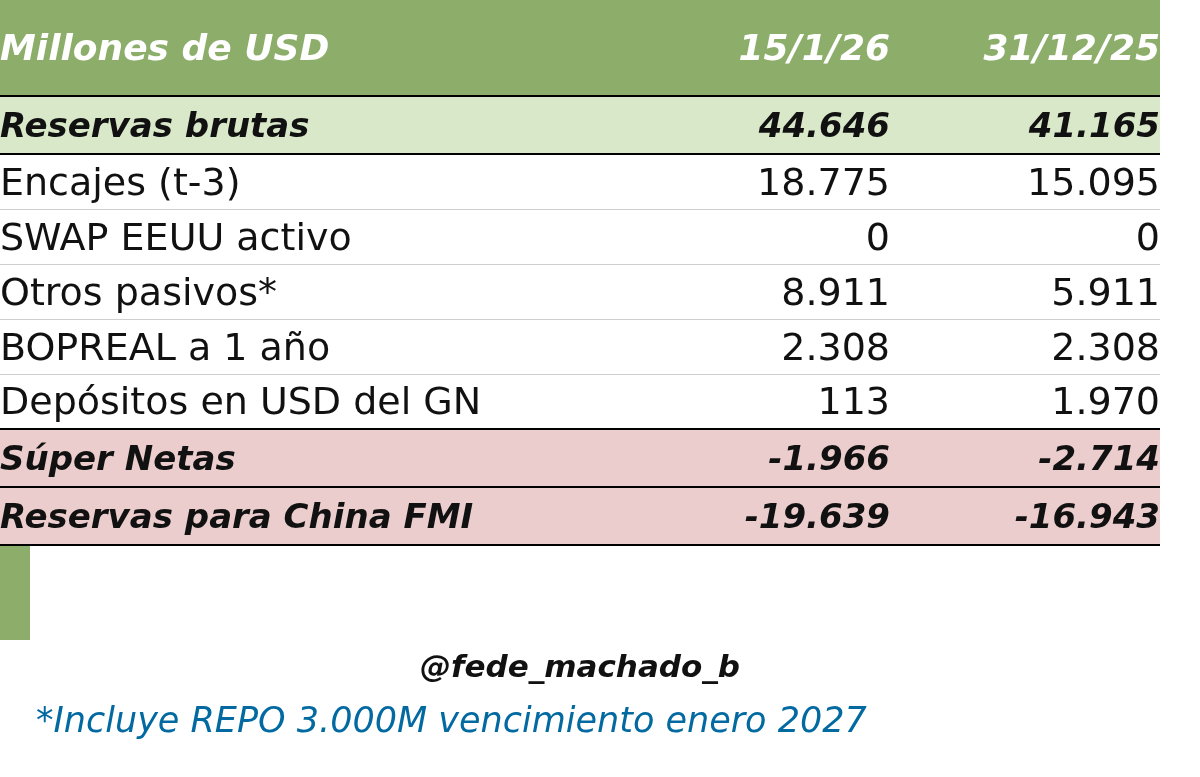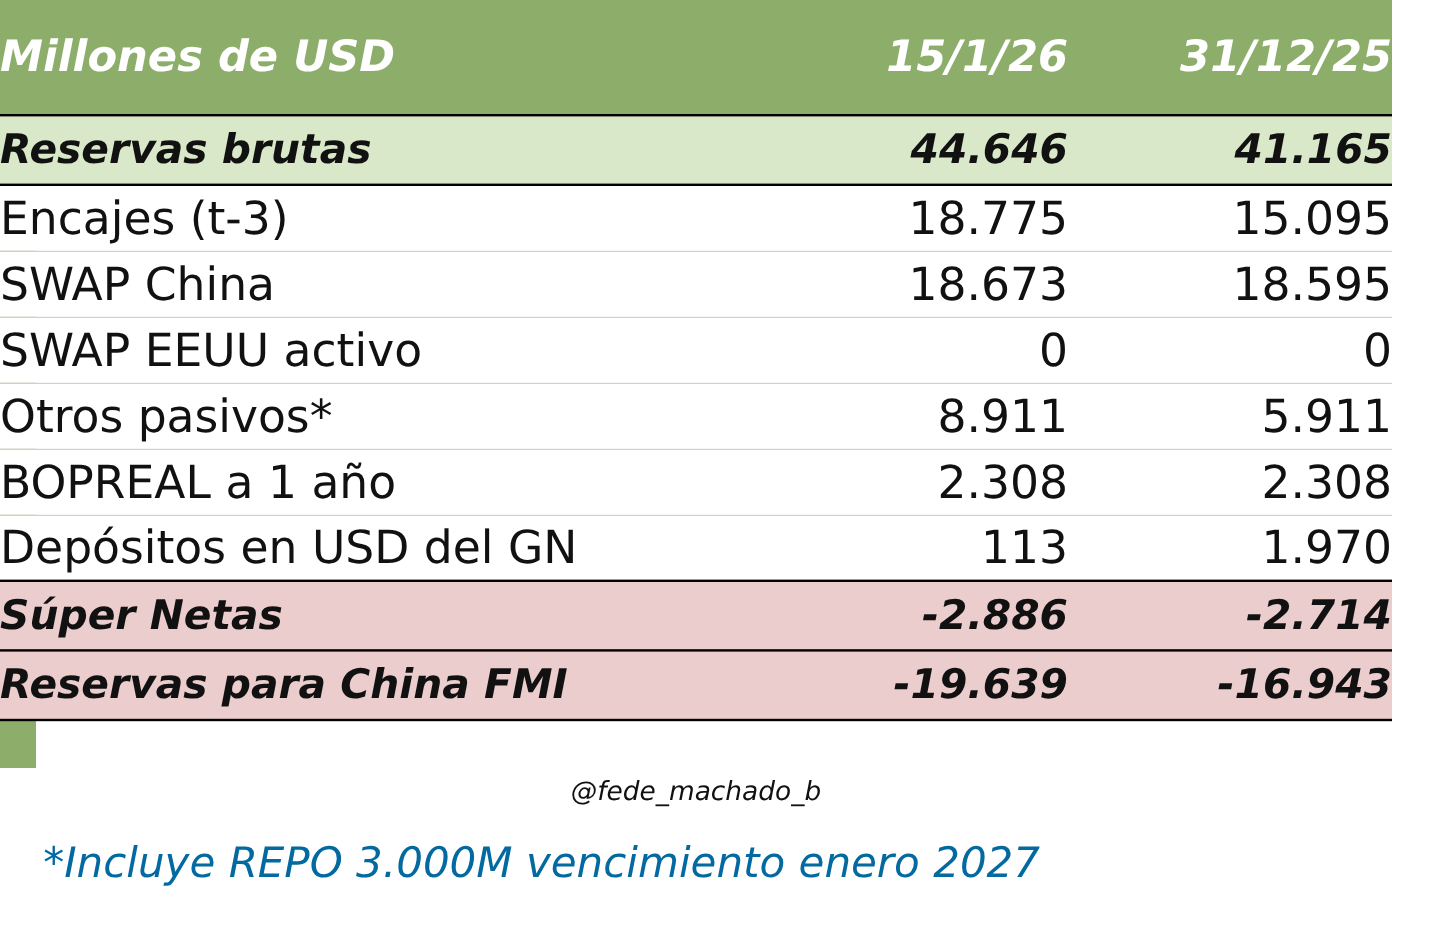--- a/index.html
+++ b/index.html
@@ -99,23 +99,24 @@
   tr.emph-yellow { background: #f7ecc8; height: 58px; }
   tr.emph-pink { background: #eccdcd; height: 58px; }
 
   
   .note-handle {
     position: absolute;
     left: 0;
     top: 648px;
     width: 1160px;
     text-align: center;
-    font-size: 22px;
+    font-size: 31px;
     font-style: italic;
     color: #111111;
+    font-weight: bold;
   }
   .note-foot {
     position: absolute;
     left: 36px;
     top: 700px;
     font-size: 35px;
     font-style: italic;
     color: #0369a1;
   }
 </style>
@@ -145,25 +146,20 @@
             <td class="cell-label">Reservas brutas</td>
             <td class="cell-num">44.646</td>
             <td class="cell-num">41.165</td>
           </tr>
           <tr class="row">
             <td class="cell-label">Encajes (t-3)</td>
             <td class="cell-num">18.775</td>
             <td class="cell-num">15.095</td>
           </tr>
           <tr class="row">
-            <td class="cell-label">SWAP China</td>
-            <td class="cell-num">18.673</td>
-            <td class="cell-num">18.595</td>
-          </tr>
-          <tr class="row">
             <td class="cell-label">SWAP EEUU activo</td>
             <td class="cell-num">0</td>
             <td class="cell-num">0</td>
           </tr>
           <tr class="row">
             <td class="cell-label">Otros pasivos*</td>
             <td class="cell-num">8.911</td>
             <td class="cell-num">5.911</td>
           </tr>
           <tr class="row">
@@ -171,21 +167,21 @@
             <td class="cell-num">2.308</td>
             <td class="cell-num">2.308</td>
           </tr>
           <tr class="row">
             <td class="cell-label">Depósitos en USD del GN</td>
             <td class="cell-num">113</td>
             <td class="cell-num">1.970</td>
           </tr>
           <tr class="row emph emph-pink">
             <td class="cell-label">Súper Netas</td>
-            <td class="cell-num">-2.886</td>
+            <td class="cell-num">-1.966</td>
             <td class="cell-num">-2.714</td>
           </tr>
           <tr class="row emph emph-pink">
             <td class="cell-label">Reservas para China FMI</td>
             <td class="cell-num">-19.639</td>
             <td class="cell-num">-16.943</td>
           </tr>
         </tbody>
     </table>
   </div>

